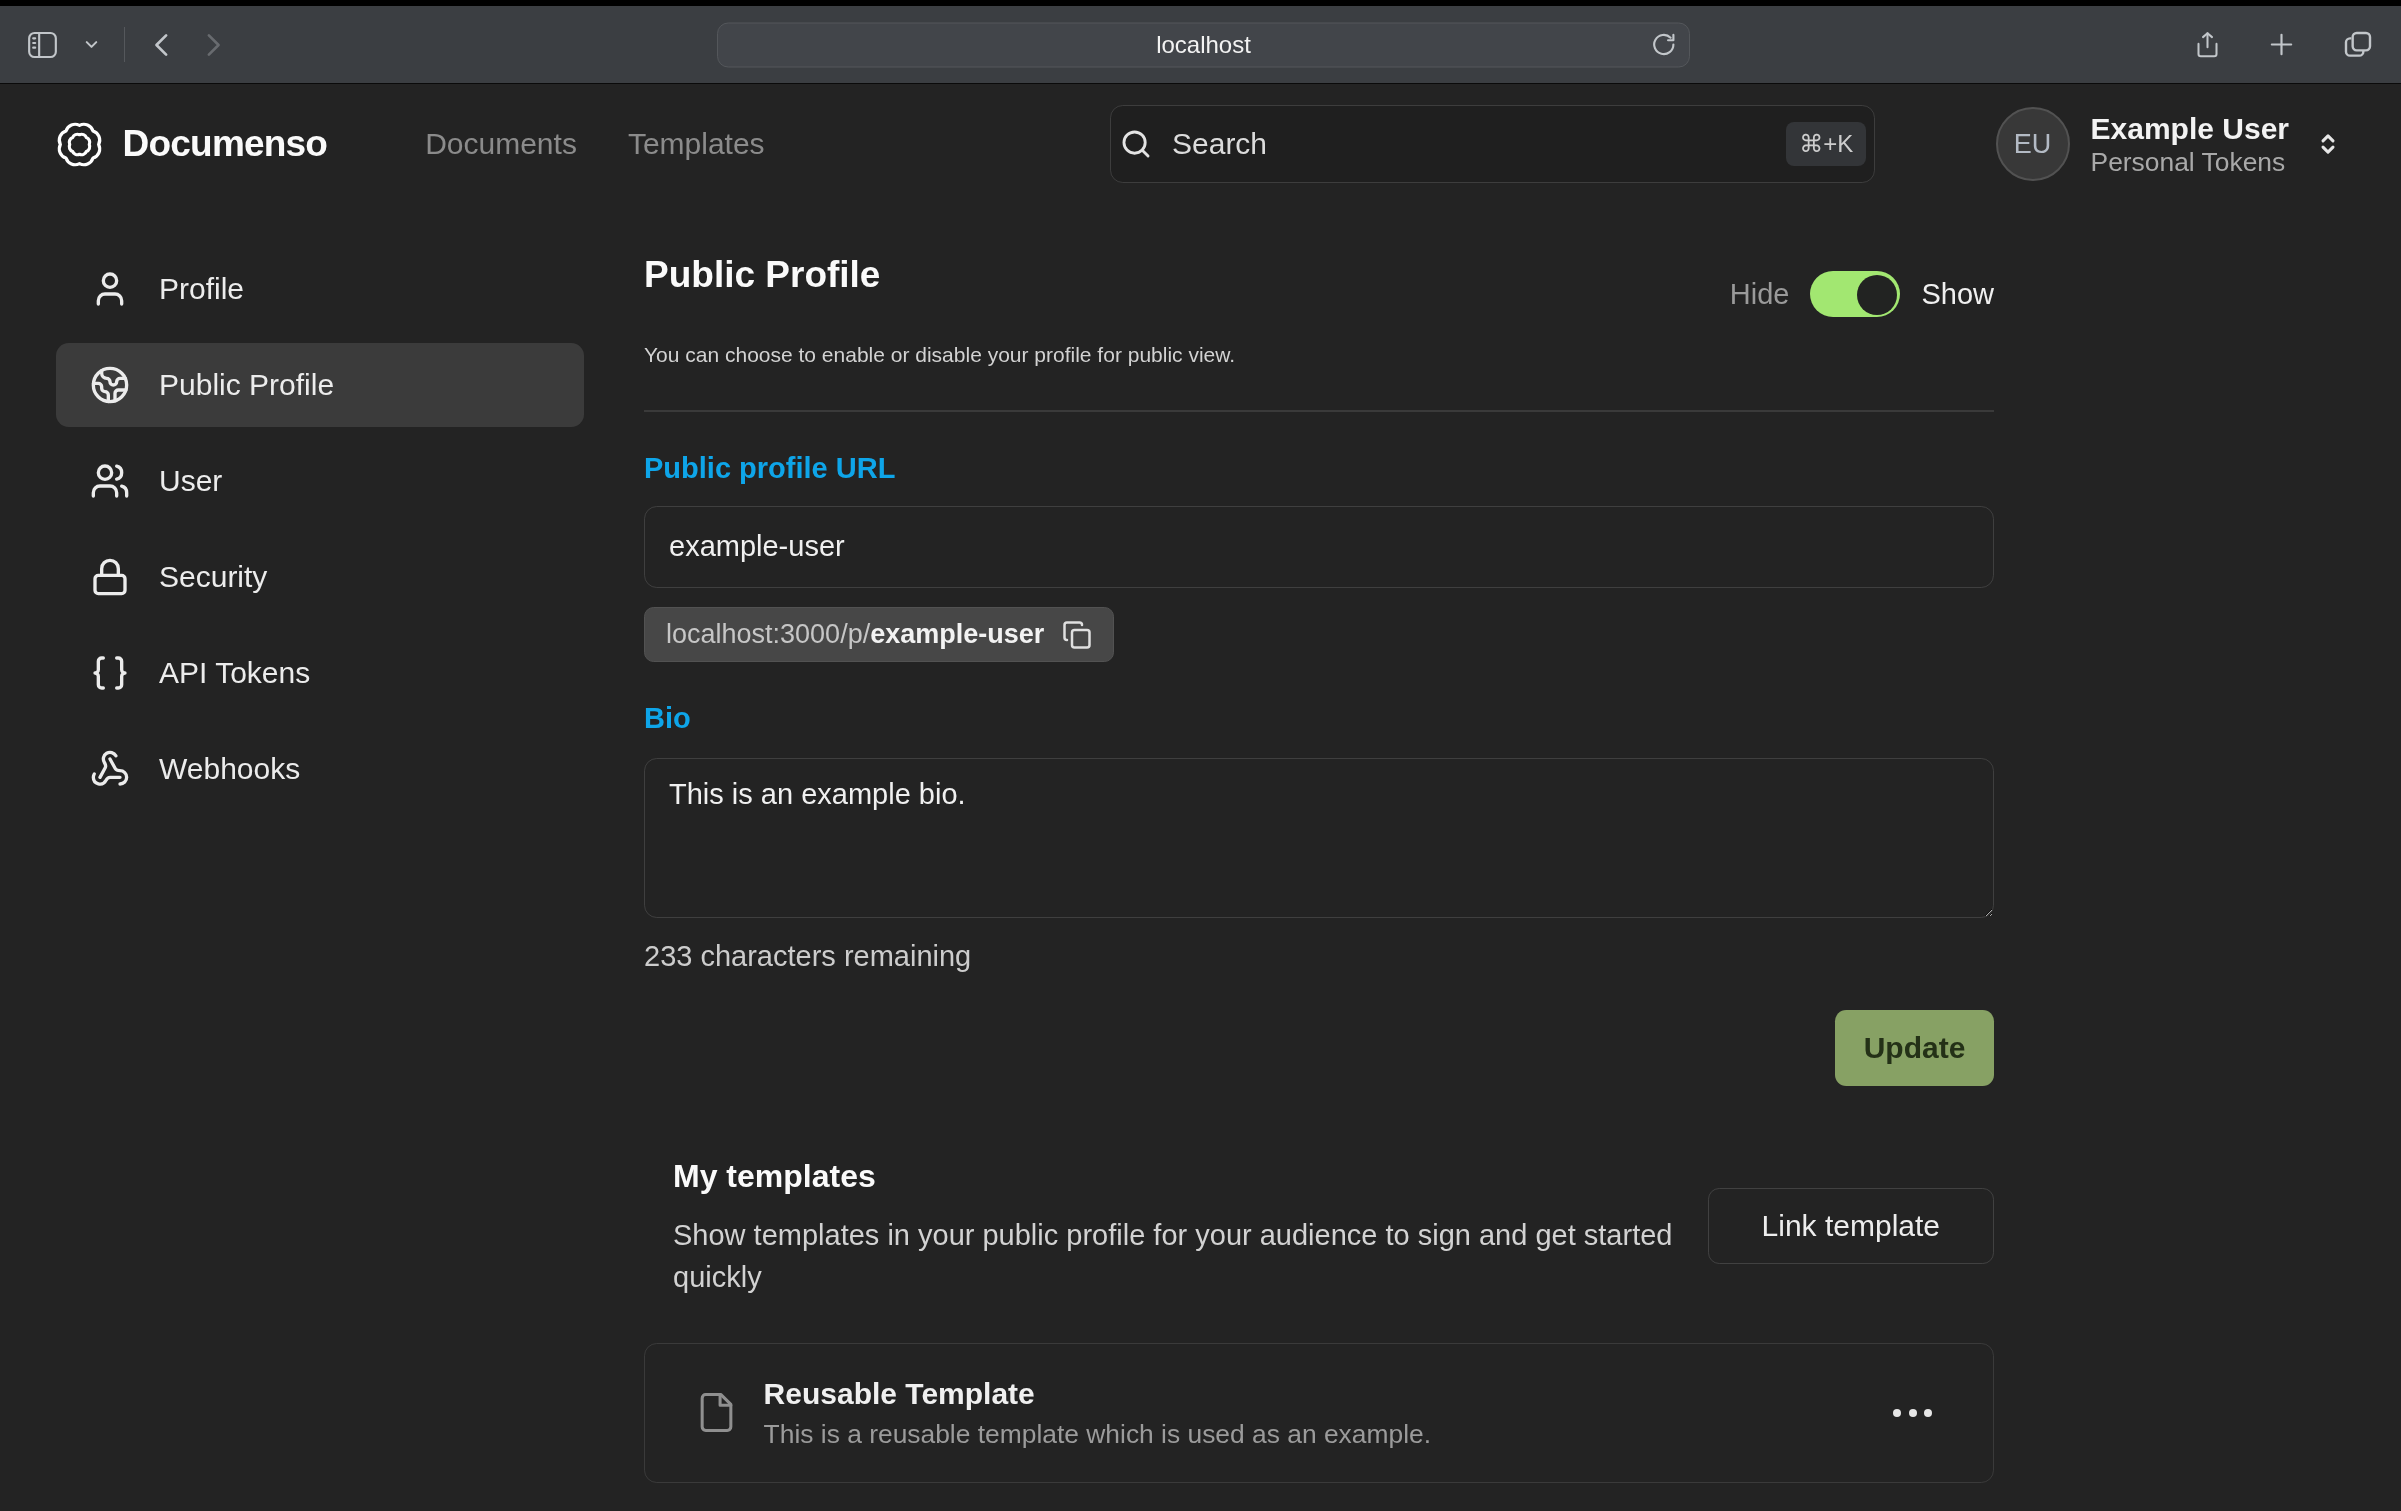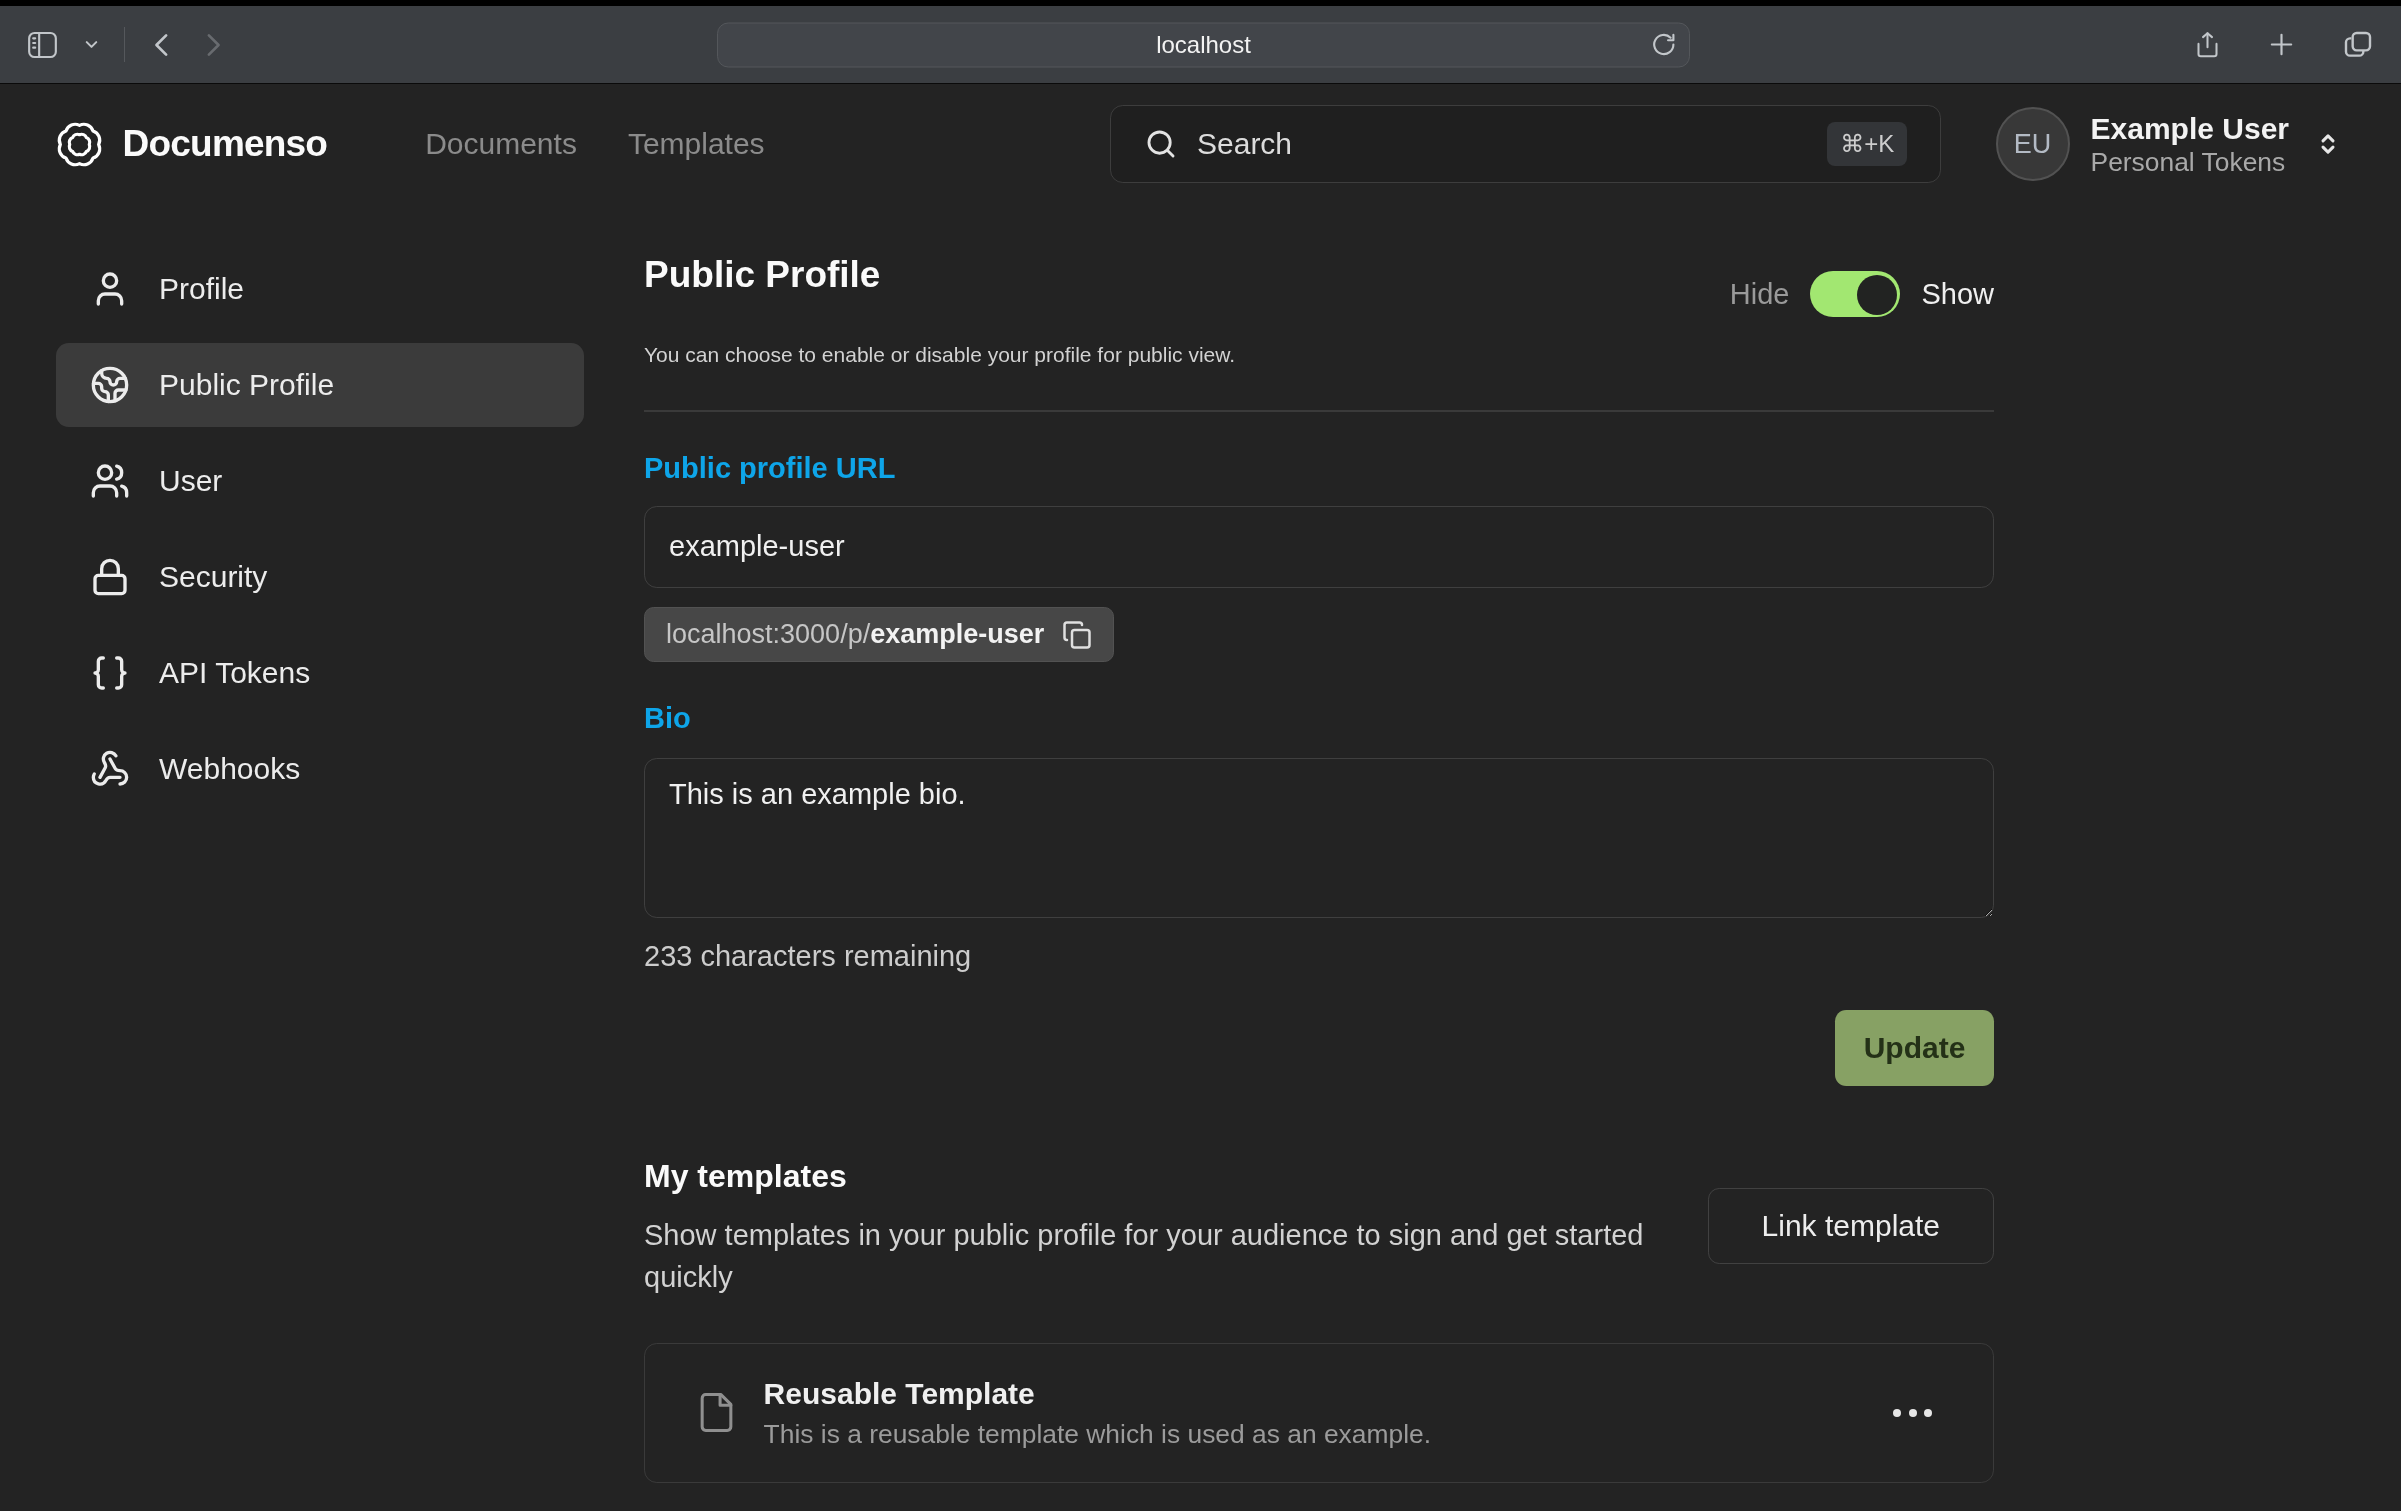--- a/index.html
+++ b/index.html
@@ -26,22 +26,22 @@
 
   
   .app { flex: 1; background: #232323; display: flex; flex-direction: column; }
   .app-header { height: 120px; display: flex; align-items: center; padding: 0 54px; position: relative; }
   .brand { display: flex; align-items: center; gap: 17.6px; }
   .brand svg { stroke: #fff; }
   .brand-name { font-size: 37px; font-weight: 700; letter-spacing: -0.8px; color: #fafafa; }
   .nav { display: flex; align-items: center; gap: 51px; margin-left: 98px; }
   .nav-item { font-size: 30px; color: #8b8b8b; text-decoration: none; cursor: pointer; background: none; border: none; font-family: inherit; }
   .search-bar { position: absolute; left: 1110px; top: 50%; transform: translateY(-50%);
-                width: 831px; height: 78px; background: #1f1f1f; border: 1.6px solid #3d3d3d;
-                border-radius: 12.8px; display: flex; align-items: center; padding: 0 33px; cursor: text; }
+                width: 765px; height: 78px; background: #1f1f1f; border: 1.6px solid #3d3d3d;
+                border-radius: 12.8px; display: flex; align-items: center; padding: 0 8px; cursor: text; }
   .search-bar svg { stroke: #e3e3e3; flex-shrink: 0; }
   .search-text { font-size: 30px; color: #dcdcdc; margin-left: 19px; flex: 1; }
   .kbd { background: #333538; border-radius: 8px; padding: 8px 12.8px; font-size: 24px; color: #cdcdcd; }
   .user { position: absolute; right: 58px; display: flex; align-items: center; cursor: pointer; }
   .avatar { width: 74px; height: 74px; border-radius: 50%; background: #383838; border: 2.4px solid #525252;
             display: flex; align-items: center; justify-content: center; font-size: 27px; color: #b3bac4; flex-shrink: 0; }
   .user-meta { margin-left: 21px; line-height: 1.18; }
   .user-name { font-size: 30px; font-weight: 600; color: #f3f3f3; }
   .user-type { font-size: 26.4px; color: #a9a9a9; }
   .user-chevrons { margin-left: 24px; display: flex; }
@@ -84,21 +84,21 @@
 
   .bio-area { width: 100%; height: 160px; margin-top: 22.4px; background: transparent;
               border: 1.6px solid #3f3f3f; border-radius: 12.8px; color: #f0f0f0;
               font-size: 29px; font-family: inherit; padding: 19px 24px; resize: vertical; }
   .chars-remaining { font-size: 29px; color: #cccccc; margin-top: 19px; }
 
   .update-row { display: flex; justify-content: flex-end; margin-top: 37px; }
   .update-btn { width: 159px; height: 76px; border: none; border-radius: 11.2px;
                 font-size: 30px; font-weight: 600; font-family: inherit; cursor: pointer; }
 
-  .templates-head { position: relative; margin-top: 72px; }
+  .templates-head { position: relative; margin-top: 72px; margin-left: 29px; }
   .templates-title { font-size: 32px; font-weight: 700; color: #fafafa; }
   .templates-desc { font-size: 29px; color: #d2d2d2; line-height: 42px; margin-top: 19px; max-width: 1064px; }
   .link-template-btn { position: absolute; right: 0; top: 30px; height: 76px; padding: 0 53px;
                        background: transparent; border: 1.6px solid #414141; border-radius: 11.2px;
                        font-size: 30px; font-weight: 500; color: #ededed; font-family: inherit; cursor: pointer; }
 
   .template-card { margin-top: 45px; border: 1.6px solid #3a3a3a; border-radius: 12.8px;
                    height: 140px; display: flex; align-items: center; padding: 0 50px; }
   .template-card svg.file { stroke: #8f8f8f; flex-shrink: 0; }
   .template-meta { margin-left: 25.6px; flex: 1; line-height: 1.3; }

